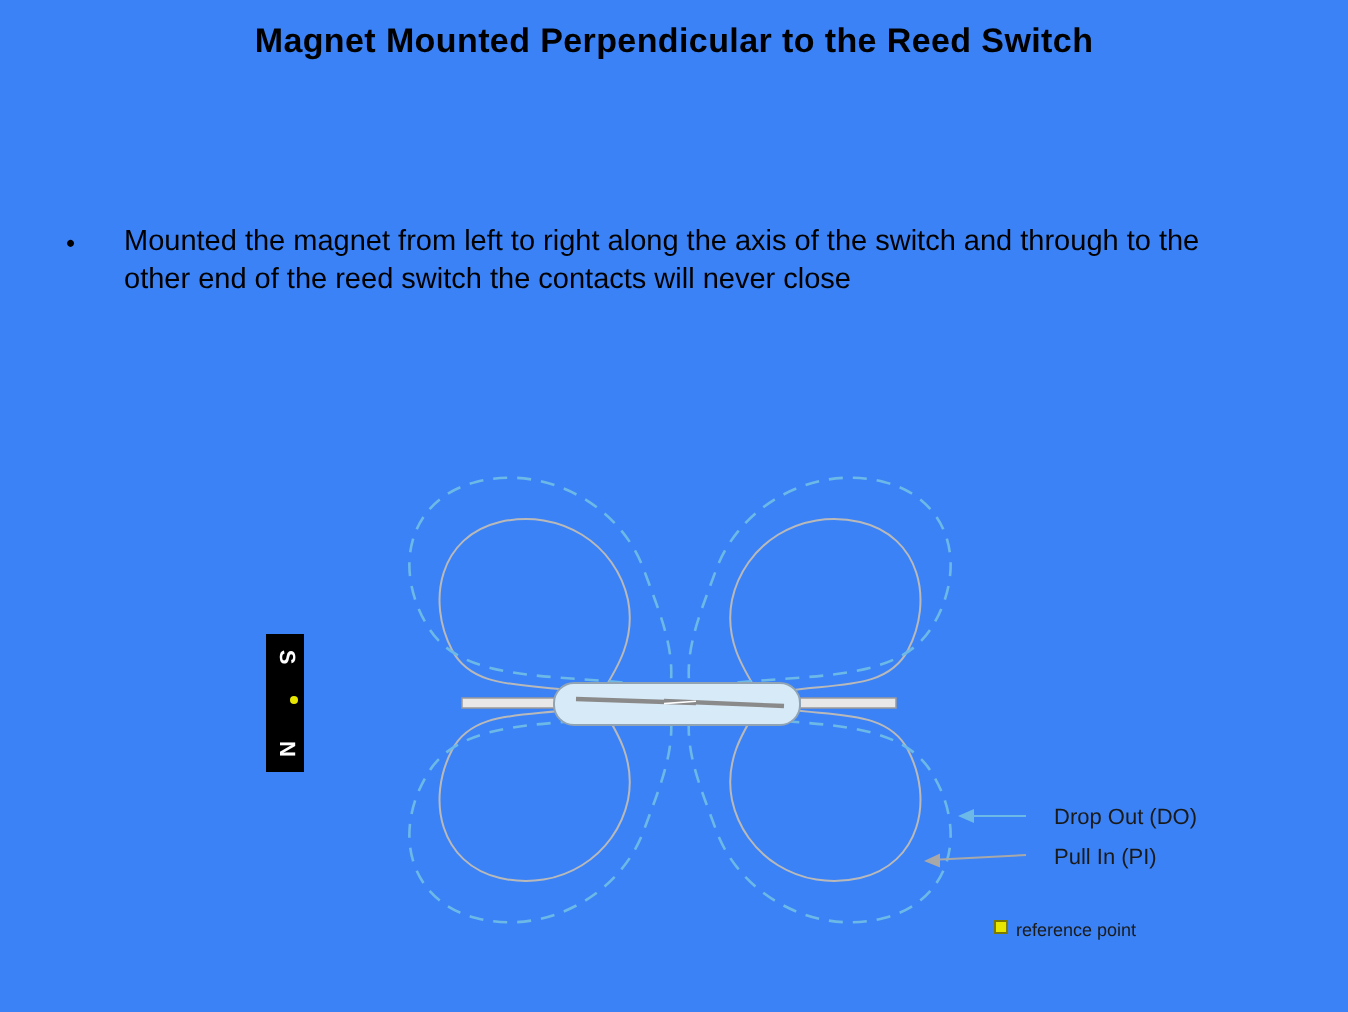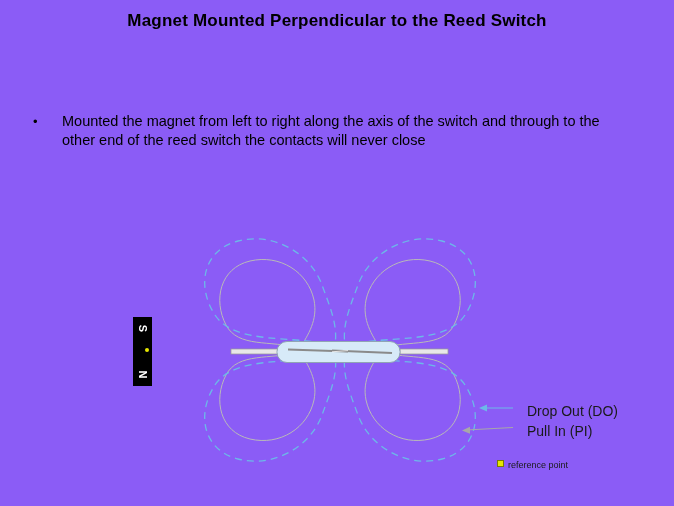--- a/index.html
+++ b/index.html
@@ -1,17 +1,17 @@
 <!DOCTYPE html>
 <html><head>
 <meta charset="utf-8">
 <style>
   html,body { margin:0; padding:0; background:#fff; }
   .slide {
-    position:relative; width:674px; height:506px; background:#8b5cf6;
+    position:relative; width:674px; height:506px; background:#3b82f6;
     font-family:"Liberation Sans", sans-serif; overflow:hidden; color:#000;
   }
   .title {
     position:absolute; top:11px; left:0; width:100%; margin:0;
     text-align:center; font-size:17px; font-weight:bold; letter-spacing:0.2px;
   }
   .bullet-row { position:absolute; left:33px; top:112px; display:flex; }
   .bullet-marker { flex:0 0 29px; width:29px; font-size:13px; line-height:19px; }
   .bullet-text { width:552px; font-size:14.5px; line-height:19px; }
 
@@ -26,21 +26,21 @@
     color:#fff; font-size:11px; font-weight:bold; line-height:11px;
     transform:rotate(90deg);
   }
   .pole-s { top:6px; }
   .pole-n { bottom:6px; }
   .ref-dot {
     position:absolute; top:31px; right:3px; width:4px; height:4px;
     background:#e6e600; border-radius:50%;
   }
 
-  .anno-label { position:absolute; font-size:14px; color:#1a1a1a; white-space:nowrap;padding-left:11px; }
+  .anno-label { position:absolute; font-size:11px; color:#1a1a1a; white-space:nowrap;padding-left:11px; }
   .drop-out-label { left:516px; top:403px; }
   .pull-in-label  { left:516px; top:423px; }
 
   .legend { position:absolute; left:497px; top:460px; display:flex; align-items:flex-start; gap:4px; }
   .legend-swatch { width:5px; height:5px; background:#e6e600; border:1px solid #7a7a00; }
   .legend-text { font-size:9px; color:#1a1a1a; white-space:nowrap; }
 </style>
 </head>
 <body>
 

